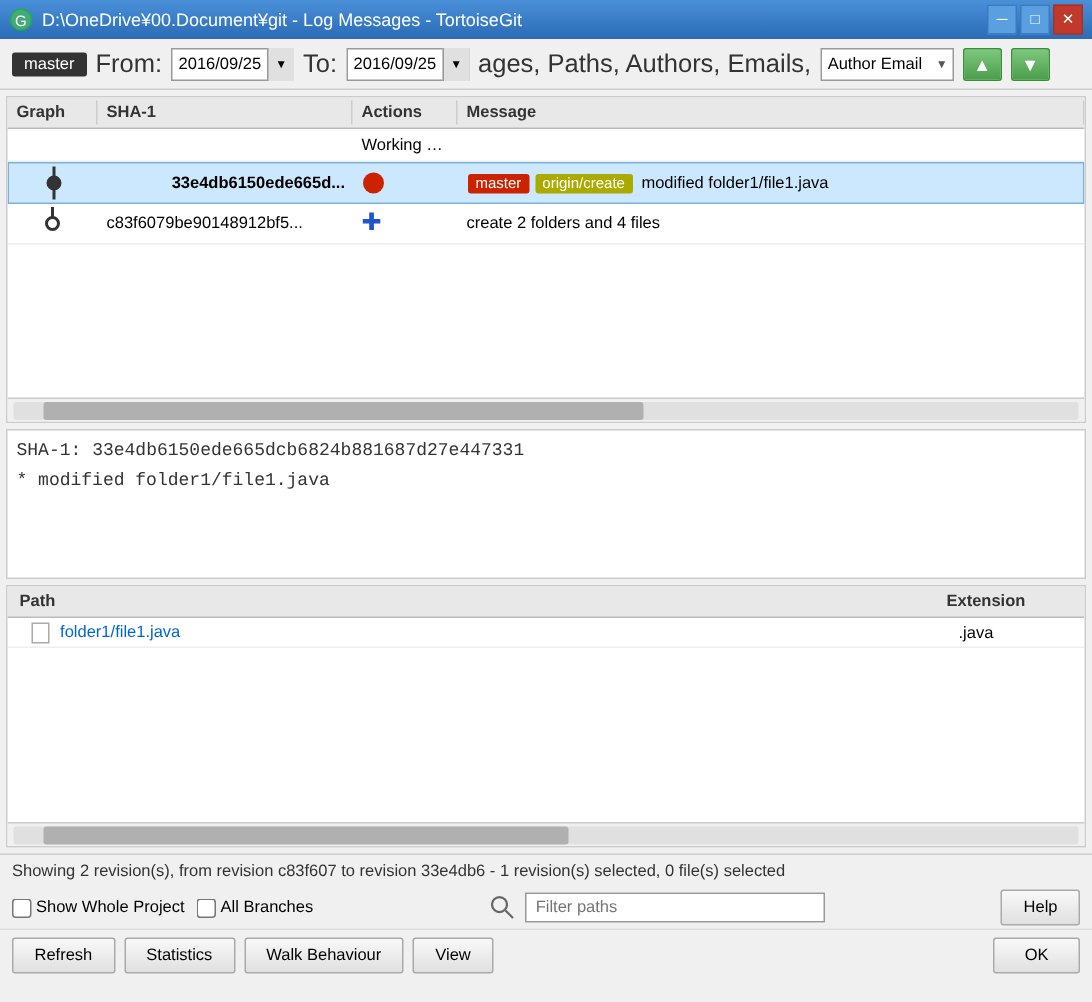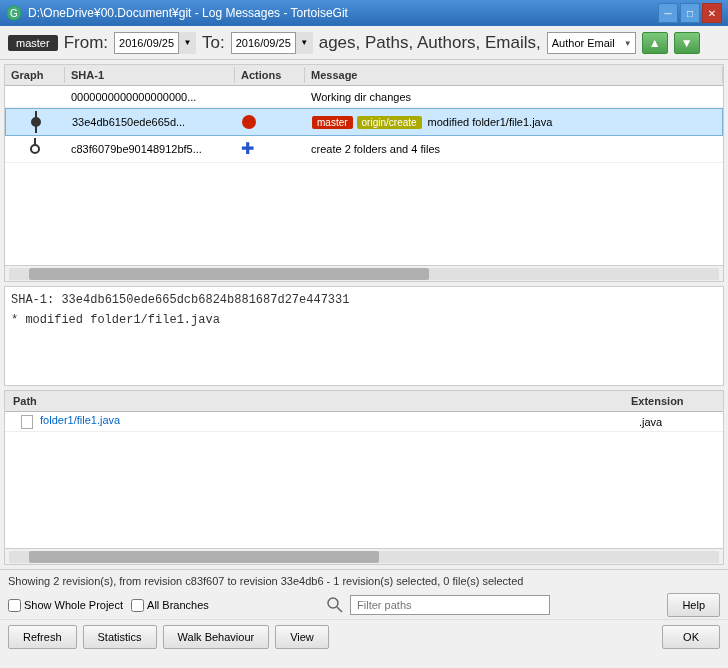--- a/index.html
+++ b/index.html
@@ -447,33 +447,32 @@
     <div class="log-header-cell">Message</div>
   </div>
   <div class="log-body">
 
     <div class="log-row">
       <div class="log-cell">
         <div class="graph-cell">
           <div style="width:2px;height:100%;background:#ccc;position:absolute;left:50%;transform:translateX(-50%)"></div>
         </div>
       </div>
-      <div class="log-cell">0000000000000000000...</div>
       <div class="log-cell"></div>
       <div class="log-cell">Working dir changes</div>
     </div>
 
     <div class="log-row selected">
       <div class="log-cell">
         <div class="graph-cell" style="position:relative;width:100%;height:22px;display:flex;align-items:center;justify-content:center;">
           <div style="position:absolute;width:2px;top:0;bottom:0;left:50%;transform:translateX(-50%);background:#333;"></div>
           <div class="graph-dot" style="position:relative;z-index:1;"></div>
         </div>
       </div>
-      <div class="log-cell" style="font-weight:normal;">33e4db6150ede665d...</div>
+      <div class="log-cell" style="font-weight:bold;text-align:right;">33e4db6150ede665d...</div>
       <div class="log-cell">
         <span style="display:inline-block;width:14px;height:14px;background:#cc2200;border-radius:50%;vertical-align:middle;"></span>
       </div>
       <div class="log-cell" style="display:flex;align-items:center;gap:2px;">
         <span class="badge-master">master</span>
         <span class="badge-origin">origin/create</span>
         <span>modified folder1/file1.java</span>
       </div>
     </div>
 

